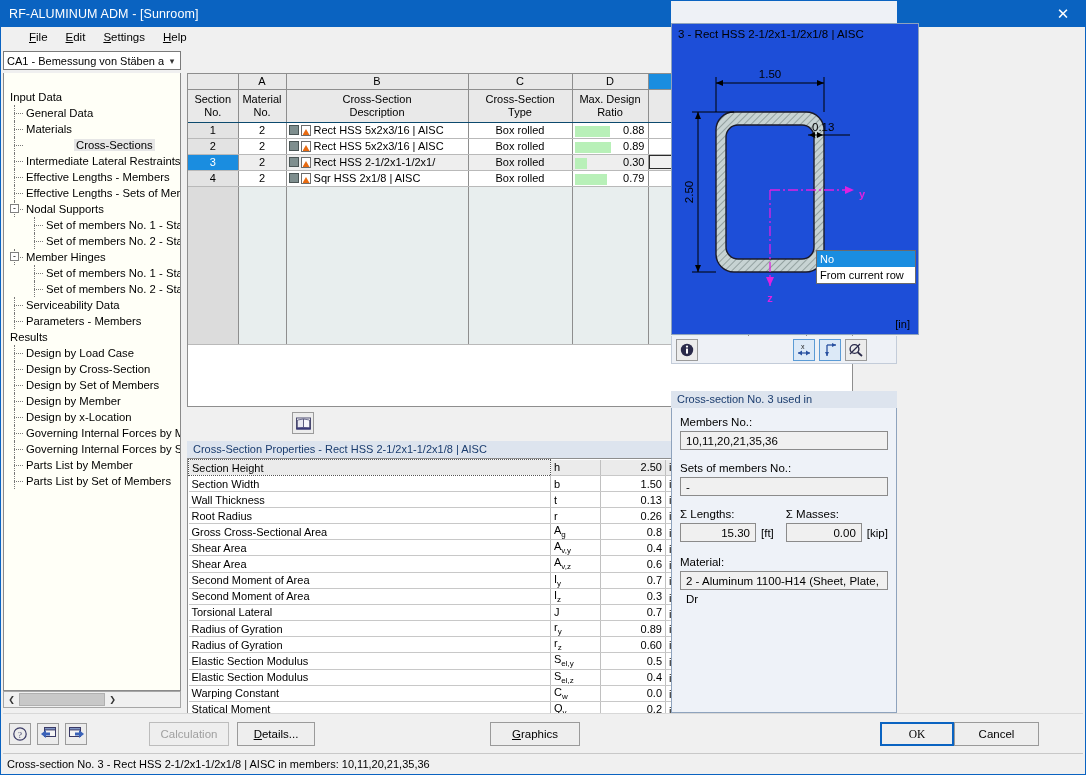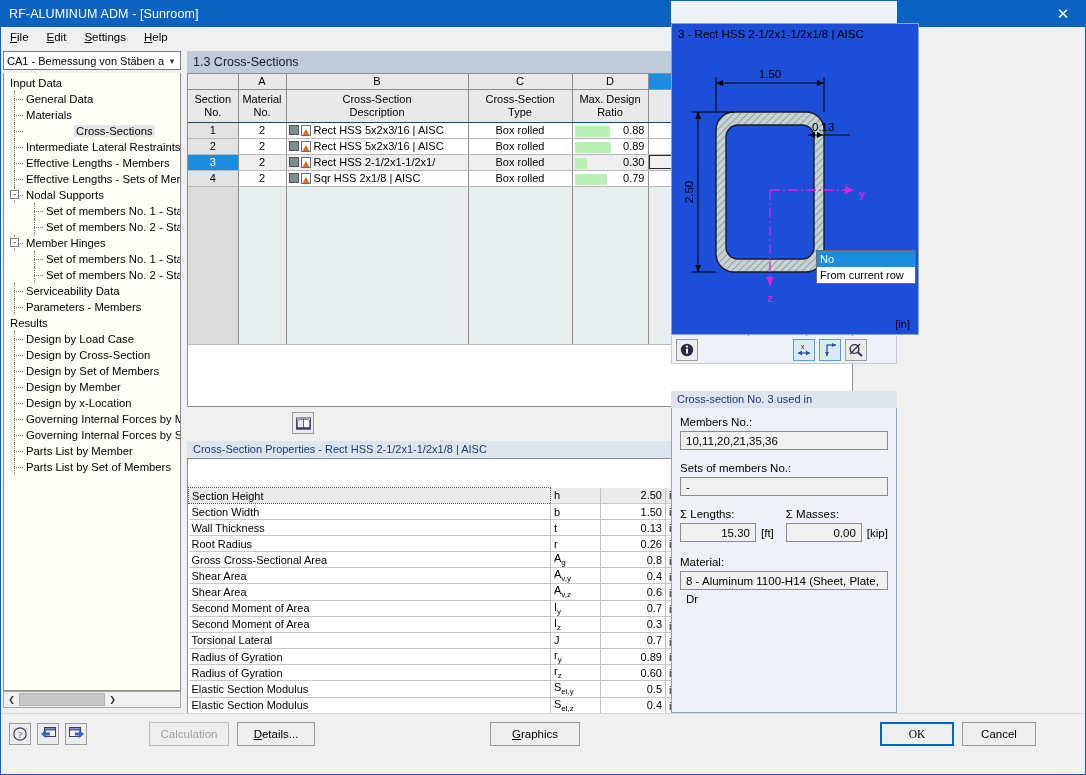--- a/index.html
+++ b/index.html
@@ -24,40 +24,40 @@
   #titlebar .title { padding-left:8px; font-size:12.5px; letter-spacing:.1px; }
   #titlebar .closebtn {
     margin-left:auto; width:44px; height:26px;
     display:flex; align-items:center; justify-content:center;
     font-size:15px; font-family:"DejaVu Sans", sans-serif; color:#fff;
   }
 
   
   #menubar {
     position:absolute; left:0; top:26px; width:952px; height:20px;
-    background:#f0f0f0; display:flex; align-items:center; padding-left:0;
+    background:#f0f0f0; display:flex; align-items:center; padding-left:19px;
   }
   #menubar .mi { padding:2px 9px; font-size:11.5px; color:#000; }
   #menubar .mi u { text-decoration:underline; }
 
   
   #leftpanel { position:absolute; left:2px; top:50px; width:182px; height:660px; }
   #navcombo {
     width:178px; height:19px; background:#fff;
     border:1px solid #7a7a7a; display:flex; align-items:center;
     font-size:11px; padding-left:3px; color:#000;
   }
   #navcombo .txt { flex:1; overflow:hidden; white-space:nowrap; }
   #navcombo .arrow { width:16px; text-align:center; font-size:9px;
     font-family:"DejaVu Sans", sans-serif; color:#333; }
 
   #tree {
     position:absolute; left:0; top:22px; width:178px; height:618px;
     background:#fffff7; border:1px solid #8a8a8a; border-top:none;
-    overflow:hidden; padding-top:2px;
+    overflow:hidden; padding-top:16px;
   }
   .tnode { height:16px; line-height:16px; white-space:nowrap; font-size:11.3px;
            color:#000; position:relative; padding-left:6px; }
   .tnode.l0 { padding-left:6px; }
   .tnode.l1 { padding-left:22px; }
   .tnode.l2 { padding-left:42px; }
   .tnode.l1::before, .tnode.l2::before {
     content:""; position:absolute; left:10px; top:8px; width:9px;
     border-top:1px dotted #777;
   }
@@ -156,21 +156,21 @@
   
   #proplabel {
     position:absolute; left:0; top:390px; width:666px; height:17px;
     background:#dde4ee; color:#1a3c6e; font-size:11px; padding-left:6px;
     line-height:17px;
   }
   #propwrap {
     position:absolute; left:0; top:407px; width:666px; height:285px;
     background:#fff; border:1px solid #8e8e8e; overflow:hidden;
   }
-  table.props { border-collapse:collapse; table-layout:fixed; width:651px; font-size:11px;margin-top:28px; }
+  table.props { border-collapse:collapse; table-layout:fixed; width:651px; font-size:11px; }
   table.props td {
     border-right:1px solid #c0c0c0; border-bottom:1px solid #c8c8c8;
     height:16px; padding:0 3px; white-space:nowrap; overflow:hidden;
   }
   table.props tr:first-child td { background:#ebebeb; }
   table.props tr:first-child td.pdesc { border:1px dotted #555; }
   td.pdesc { padding-left:14px; }
   td.psym { padding-left:3px; }
   td.pval { text-align:right; padding-right:3px; }
   td.punit { padding-left:3px; }
@@ -291,23 +291,20 @@
       </div>
     <div id="leftscroll">
       <div class="ar">❮</div>
       <div class="thumb"></div>
       <div class="ar">❯</div>
     </div>
   </div>
 
   <div id="mainpanel">
 
-    <div id="tabstrip">
-      <span>1.3 Cross-Sections</span>
-    </div>
 
     <div id="gridwrap">
       <table class="grid">
         <colgroup>
           <col style="width:50px">
             <col style="width:48px">
             <col style="width:182px">
           <col style="width:104px">
             <col style="width:76px">
             <col style="width:100px">
@@ -721,21 +718,21 @@
         </div>
         <div class="col">
           <div class="fl">Σ Masses:</div>
           <div class="unitrow">
             <div class="fi">0.00</div>
             <div class="ul">[kip]</div>
           </div>
         </div>
       </div>
       <div class="fl" style="margin-top:14px;">Material:</div>
-      <div class="fi">8 - Aluminum 1100-H14 (Sheet, Plate, Dr</div>
+      <div class="fi">2 - Aluminum 1100-H14 (Sheet, Plate, Dr</div>
     </div>
   </div>
 
   <div id="footer">
     <div class="ficon" style="margin-left:6px;">
       <svg width="14" height="14" viewBox="0 0 14 14">
         <circle cx="7" cy="7" r="6.2" fill="none" stroke="#3a3a66" stroke-width="1.2"></circle>
         <text x="7" y="10.5" font-size="9" font-family="Liberation Serif" text-anchor="middle" fill="#3a3a66">?</text>
       </svg>
     </div>
@@ -753,16 +750,19 @@
         <rect x="0.5" y="0.5" width="11" height="2.4" fill="#7f95c6" stroke="#3a3a66"></rect>
         <path d="M15 7 l-5 -4 v8 z" fill="#3a62b8"></path>
         <rect x="6" y="5.5" width="5" height="3" fill="#3a62b8"></rect>
       </svg>
     </div>
 
     <div class="fbtn disabled" style="width:80px;margin-left:62px;">Calculation</div>
     <div class="fbtn" style="width:78px;margin-left:8px;"><u>D</u>etails...</div>
     <div class="fbtn" style="width:90px;margin-left:175px;"><u>G</u>raphics</div>
     <div class="fbtn primary" style="width:74px;margin-left:300px;">OK</div>
-    <div class="fbtn" style="width:74px;margin-left:8px;">Cancel</div>
+    <div class="fbtn" style="width:85px;">Cancel</div>
   </div>
 
+  <div id="statusbar">
+    <span>Cross-section No. 3 - Rect HSS 2-1/2x1-1/2x1/8 | AISC in members: 10,11,20,21,35,36</span>
+  </div>
 </div>
 
 </body></html>

